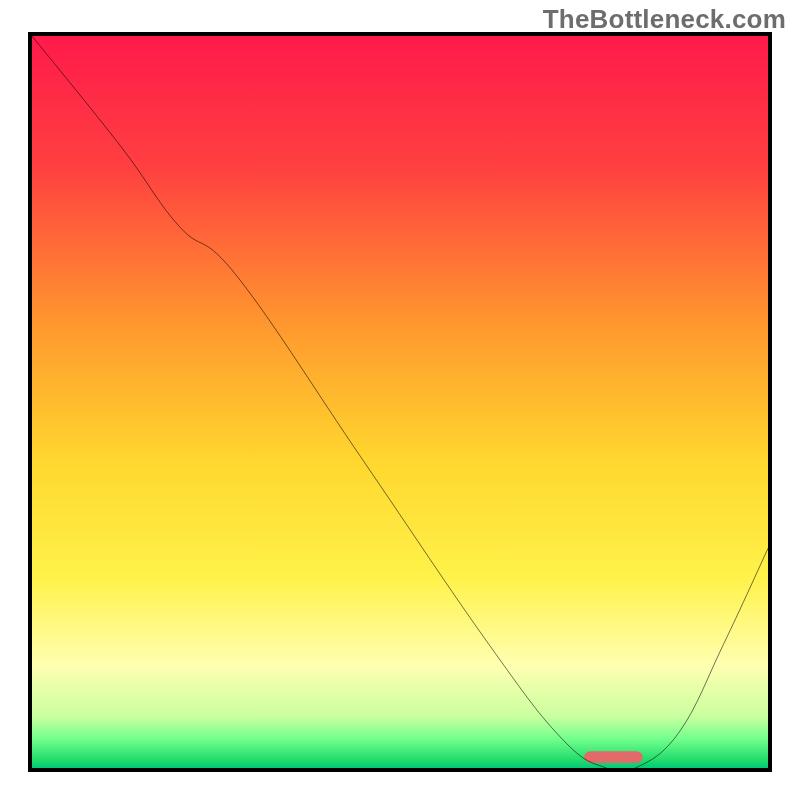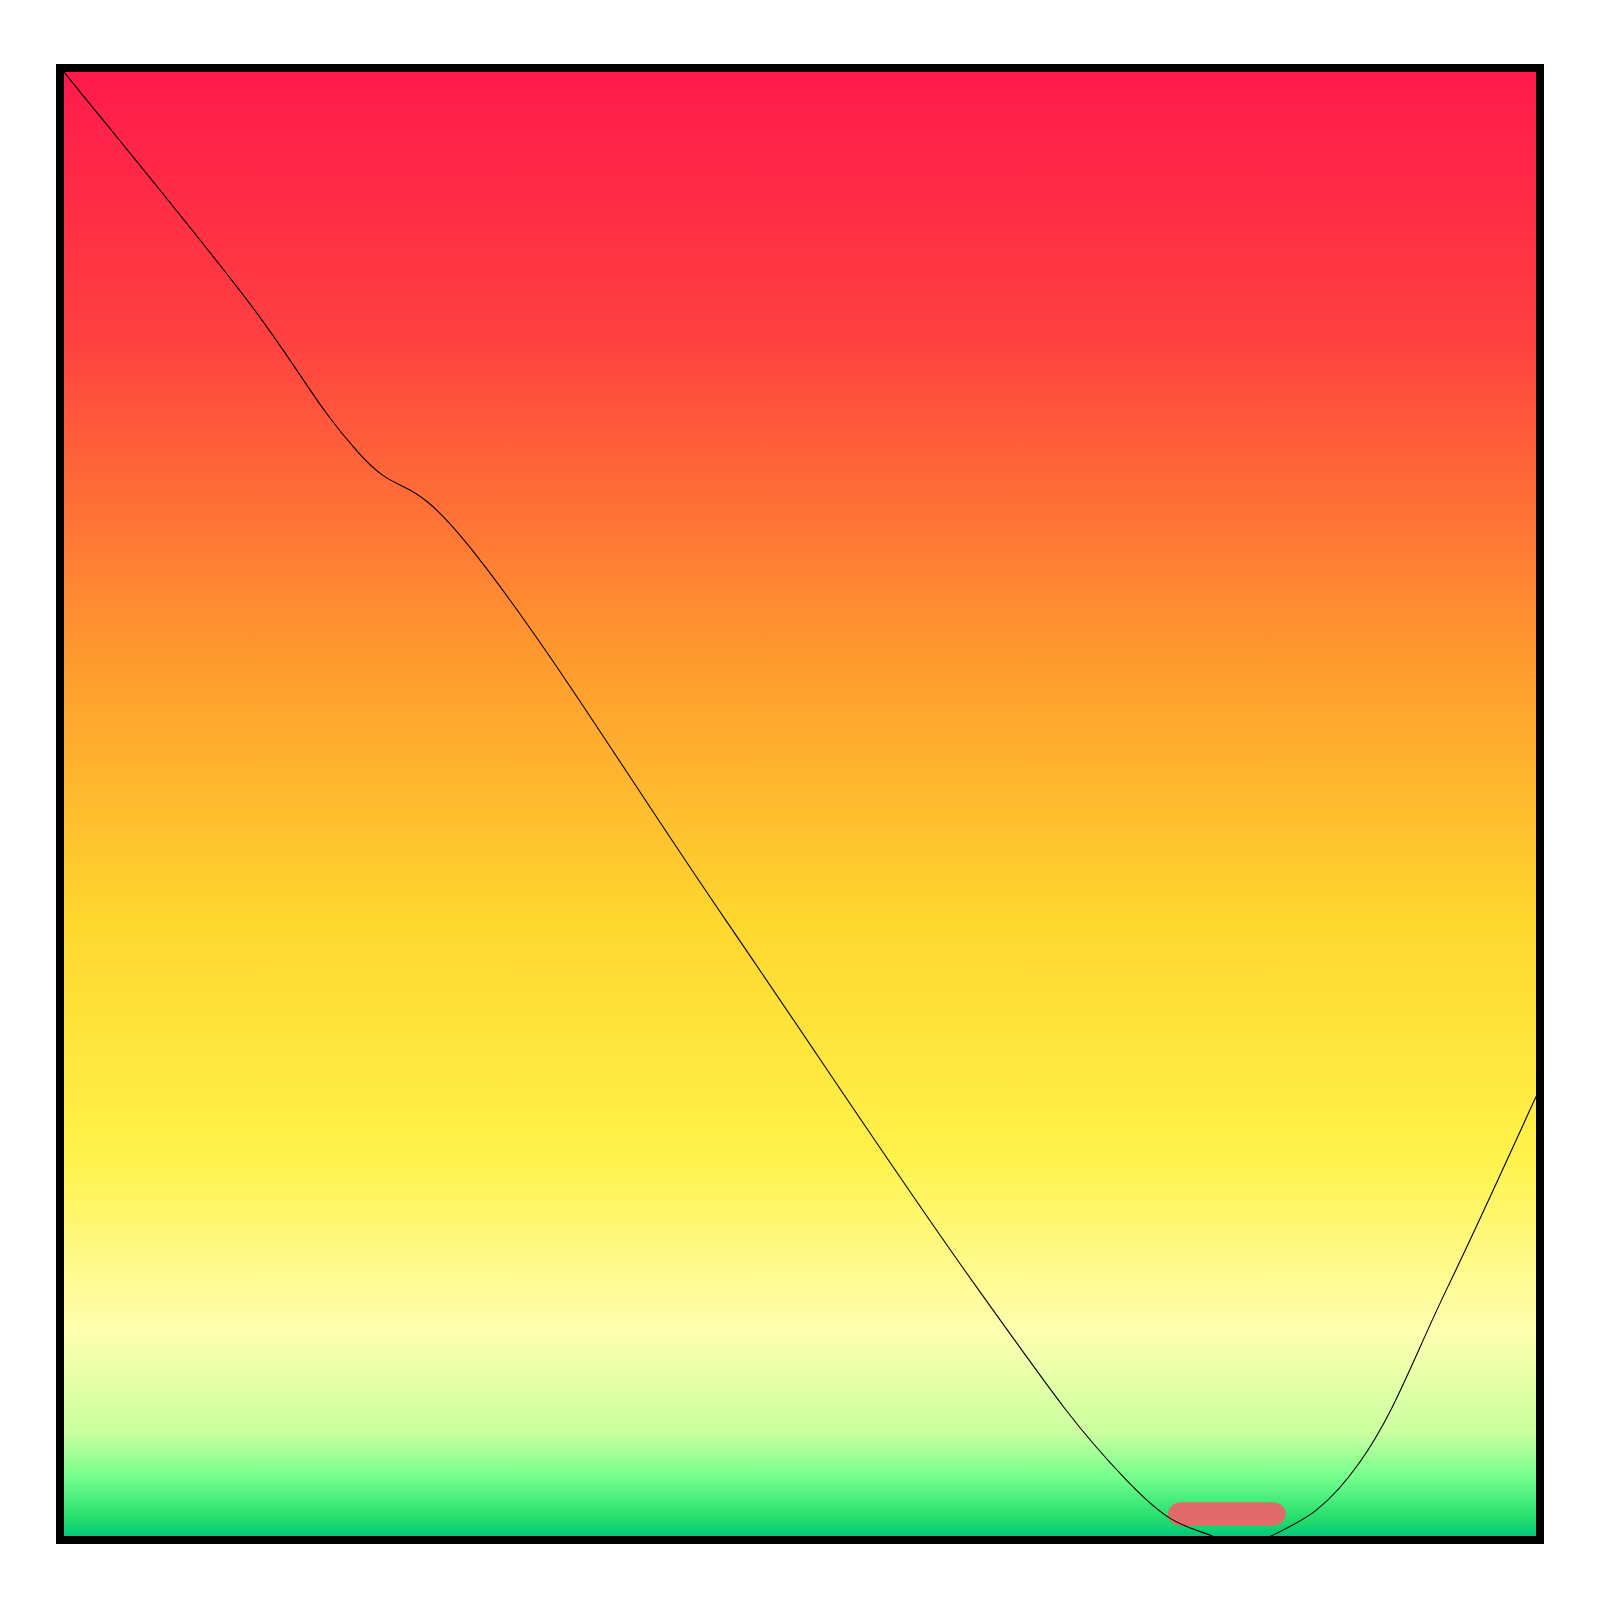--- a/index.html
+++ b/index.html
@@ -40,20 +40,21 @@
     display: block;
     width: 100%;
     height: 100%;
   }
 </style>
 </head>
 <body>
 
 <div class="stage">
 
+  <div class="watermark">TheBottleneck.com</div>
 
   <div class="plot-frame">
     <svg viewBox="0 0 100 100" preserveAspectRatio="none">
       <defs>
         <linearGradient id="bg-grad" x1="0" y1="0" x2="0" y2="1">
 
         <stop offset="0%" stop-color="#ff1a4b"></stop>
             <stop offset="18%" stop-color="#ff4040"></stop>
             <stop offset="40%" stop-color="#ff9a2e"></stop>
             <stop offset="58%" stop-color="#ffd72e"></stop>

